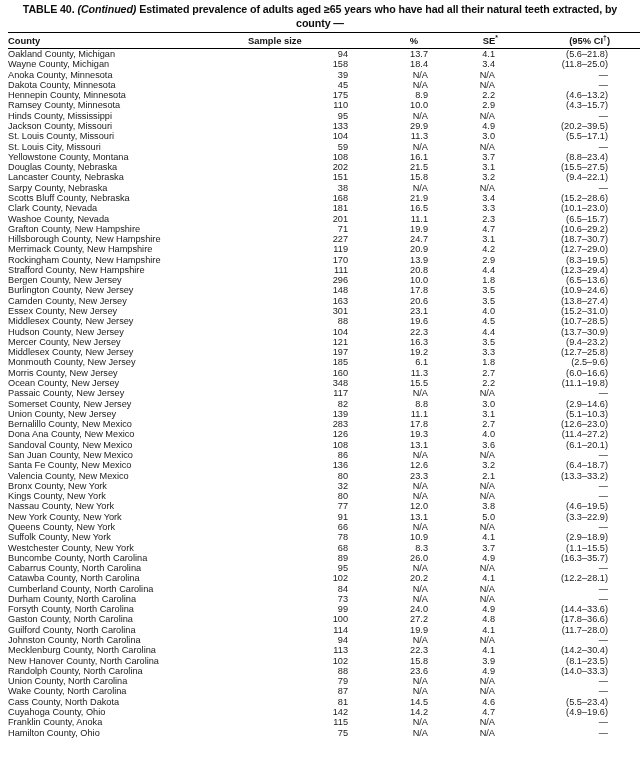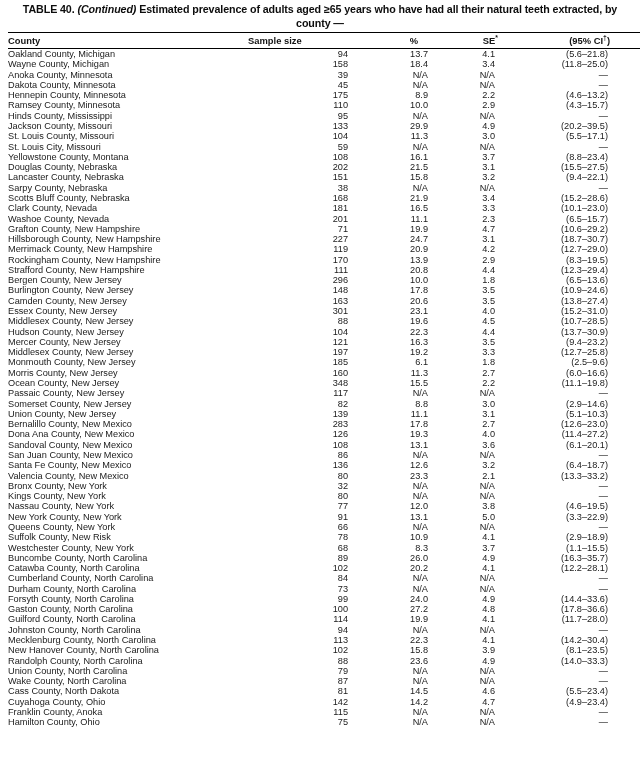--- a/index.html
+++ b/index.html
@@ -414,41 +414,48 @@
           <td class="ci">(3.3–22.9)</td>
         </tr>
         <tr>
           <td class="county">Queens County, New York</td>
           <td class="sample">66</td>
           <td class="pct">N/A</td>
           <td class="se">N/A</td>
           <td class="ci">—</td>
         </tr>
         <tr>
-          <td class="county">Suffolk County, New Risk</td>
+          <td class="county">Suffolk County, New York</td>
           <td class="sample">78</td>
           <td class="pct">10.9</td>
           <td class="se">4.1</td>
           <td class="ci">(2.9–18.9)</td>
         </tr>
         <tr>
           <td class="county">Westchester County, New York</td>
           <td class="sample">68</td>
           <td class="pct">8.3</td>
           <td class="se">3.7</td>
           <td class="ci">(1.1–15.5)</td>
         </tr>
         <tr>
           <td class="county">Buncombe County, North Carolina</td>
           <td class="sample">89</td>
           <td class="pct">26.0</td>
           <td class="se">4.9</td>
           <td class="ci">(16.3–35.7)</td>
         </tr>
         <tr>
+          <td class="county">Cabarrus County, North Carolina</td>
+          <td class="sample">95</td>
+          <td class="pct">N/A</td>
+          <td class="se">N/A</td>
+          <td class="ci">—</td>
+        </tr>
+        <tr>
           <td class="county">Catawba County, North Carolina</td>
           <td class="sample">102</td>
           <td class="pct">20.2</td>
           <td class="se">4.1</td>
           <td class="ci">(12.2–28.1)</td>
         </tr>
         <tr>
           <td class="county">Cumberland County, North Carolina</td>
           <td class="sample">84</td>
           <td class="pct">N/A</td>
@@ -530,21 +537,21 @@
           <td class="sample">81</td>
           <td class="pct">14.5</td>
           <td class="se">4.6</td>
           <td class="ci">(5.5–23.4)</td>
         </tr>
         <tr>
           <td class="county">Cuyahoga County, Ohio</td>
           <td class="sample">142</td>
           <td class="pct">14.2</td>
           <td class="se">4.7</td>
-          <td class="ci">(4.9–23.4)</td>
+          <td class="ci">(4.9–19.6)</td>
         </tr>
         <tr>
           <td class="county">Franklin County, Anoka</td>
           <td class="sample">115</td>
           <td class="pct">N/A</td>
           <td class="se">N/A</td>
           <td class="ci">—</td>
         </tr>
         <tr>
           <td class="county">Hamilton County, Ohio</td>

